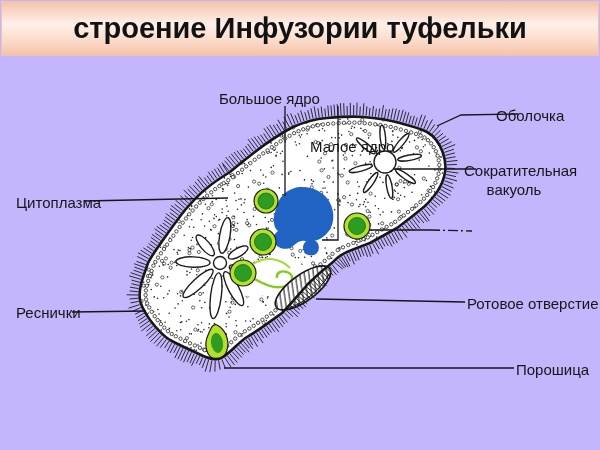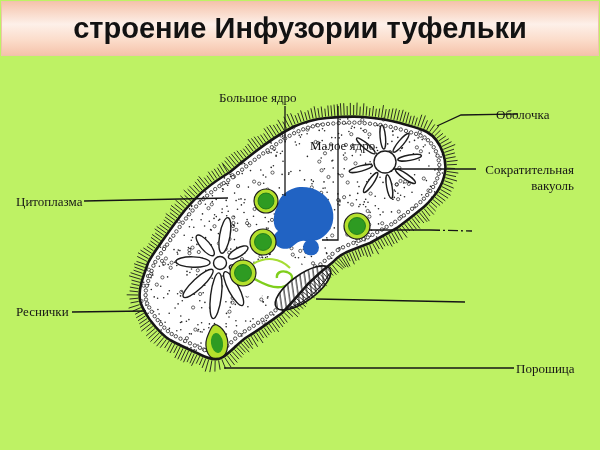--- a/index.html
+++ b/index.html
@@ -1,24 +1,24 @@
 <!DOCTYPE html>
 <html><head>
 <meta charset="utf-8">
 <style>
   html,body{margin:0;padding:0;background:#fff;}
-  .slide{position:relative;width:600px;height:450px;background:#bef264;overflow:hidden;
+  .slide{position:relative;width:600px;height:450px;background:#c4b5fd;overflow:hidden;
          font-family:"Liberation Sans",sans-serif;}
   .title-bar{position:absolute;left:1px;top:1px;width:596px;height:53px;
     border:1px solid #eec3ac;
     background:linear-gradient(180deg,#f5c4ac 0%,#fdf0e9 42%,#fbdcca 72%,#f5c3ab 100%);
     display:flex;align-items:center;justify-content:center;}
   .title-bar .title{font-size:29px;font-weight:700;color:#121212;letter-spacing:0px;}
   svg{position:absolute;left:0;top:0;}
-  .lbl{position:absolute;font-size:13px;color:#161616;white-space:nowrap;line-height:1.25;font-family:Liberation Serif, serif;}
+  .lbl{position:absolute;font-size:15px;color:#161616;white-space:nowrap;line-height:1.25;}
   .lbl.wrap{white-space:normal;text-align:center;}
 </style>
 </head>
 <body>
 
 <div class="slide">
 
   <div class="title-bar">
     <span class="title">строение Инфузории туфельки</span>
   </div>
@@ -1263,17 +1263,18 @@
       <path d="M 316,299 L 465,302"></path>
       <path d="M 224,368 L 514,368"></path>
       <path d="M 84,201 L 228,198"></path>
       <path d="M 72,312 L 146,311"></path>
     </g>
   </svg>
 
   <div class="lbl" style="left:219px;top:90px;">Большое ядро</div>
   <div class="lbl" style="left:310px;top:90px;margin-top:48px;">Малое ядро</div>
   <div class="lbl" style="left:496px;top:107px;">Оболочка</div>
-  <div class="lbl wrap" style="left:474px;top:162px;width:100px;text-align:right;">Сократительная вакуоль</div>
+  <div class="lbl wrap" style="left:464px;top:162px;width:100px;">Сократительная вакуоль</div>
+  <div class="lbl" style="left:467px;top:295px;">Ротовое отверстие</div>
   <div class="lbl" style="left:516px;top:361px;text-align:center;">Порошица</div>
   <div class="lbl" style="left:16px;top:194px;">Цитоплазма</div>
   <div class="lbl" style="left:16px;top:304px;">Реснички</div>
 </div>
 
 </body></html>

